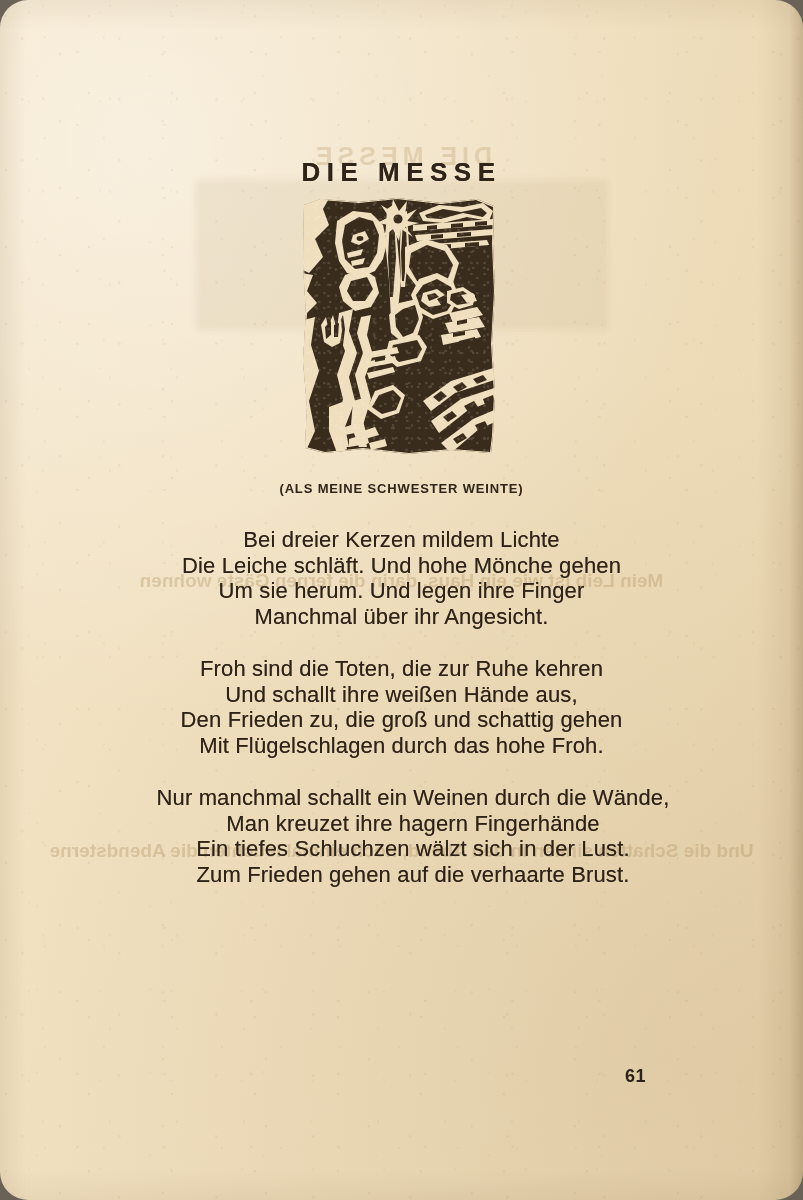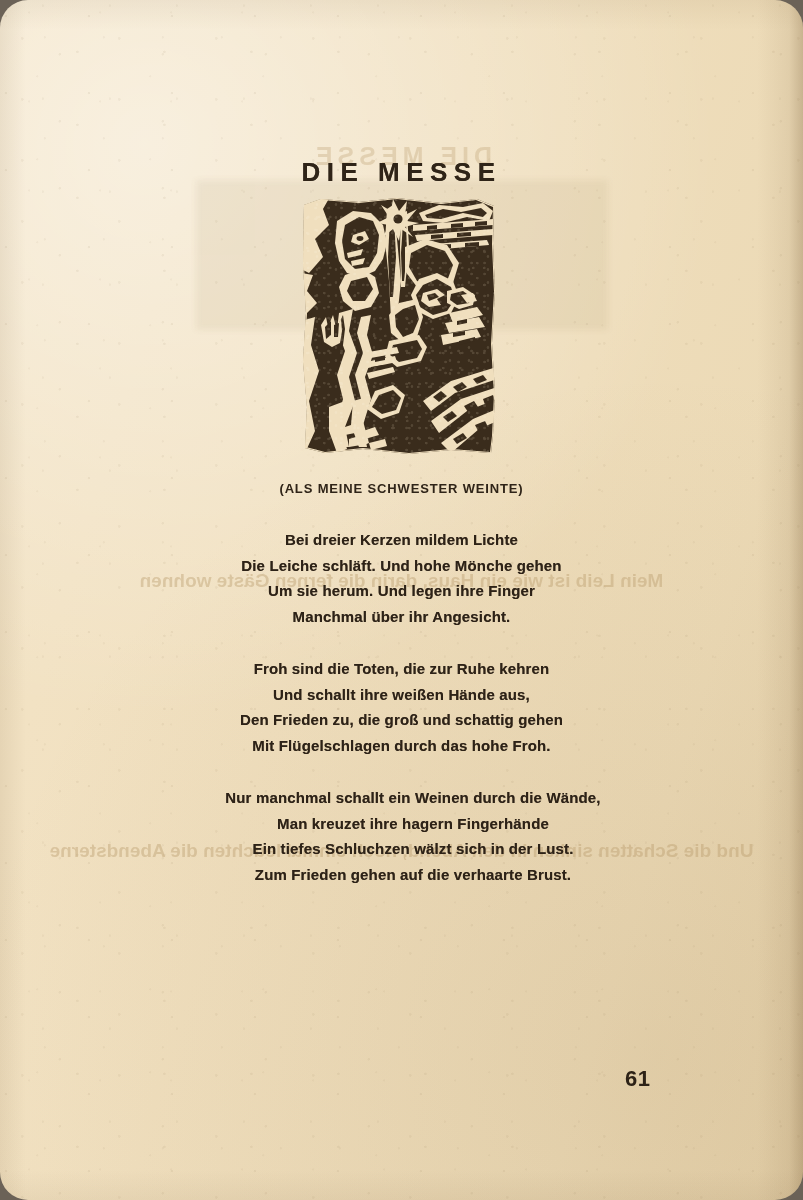--- a/index.html
+++ b/index.html
@@ -153,34 +153,34 @@
     position: absolute;
     left: 0; right: 0;
     top: 527px;
     text-align: center;
   }
   .stanza {
     margin: 0 0 27px 0;
   }
   .stanza:last-child { margin-bottom: 0; margin-left: 23px; }
   .line {
-    font-size: 15px;
-    font-weight: bold;
+    font-size: 22px;
+    font-weight: normal;
     line-height: 25.5px;
     letter-spacing: 0.15px;
     color: #2d2217;
     white-space: nowrap;
     text-shadow: 0 0 0.5px rgba(45,34,23,0.55);
   }
 
   .folio {
     position: absolute;
     left: 625px;
     top: 1066px;
-    font-size: 22px;
+    font-size: 18px;
     font-weight: bold;
     color: #2d2217;
     letter-spacing: 0.4px;
   }
 </style>
 </head>
 <body>
 
 <div class="page">
 

